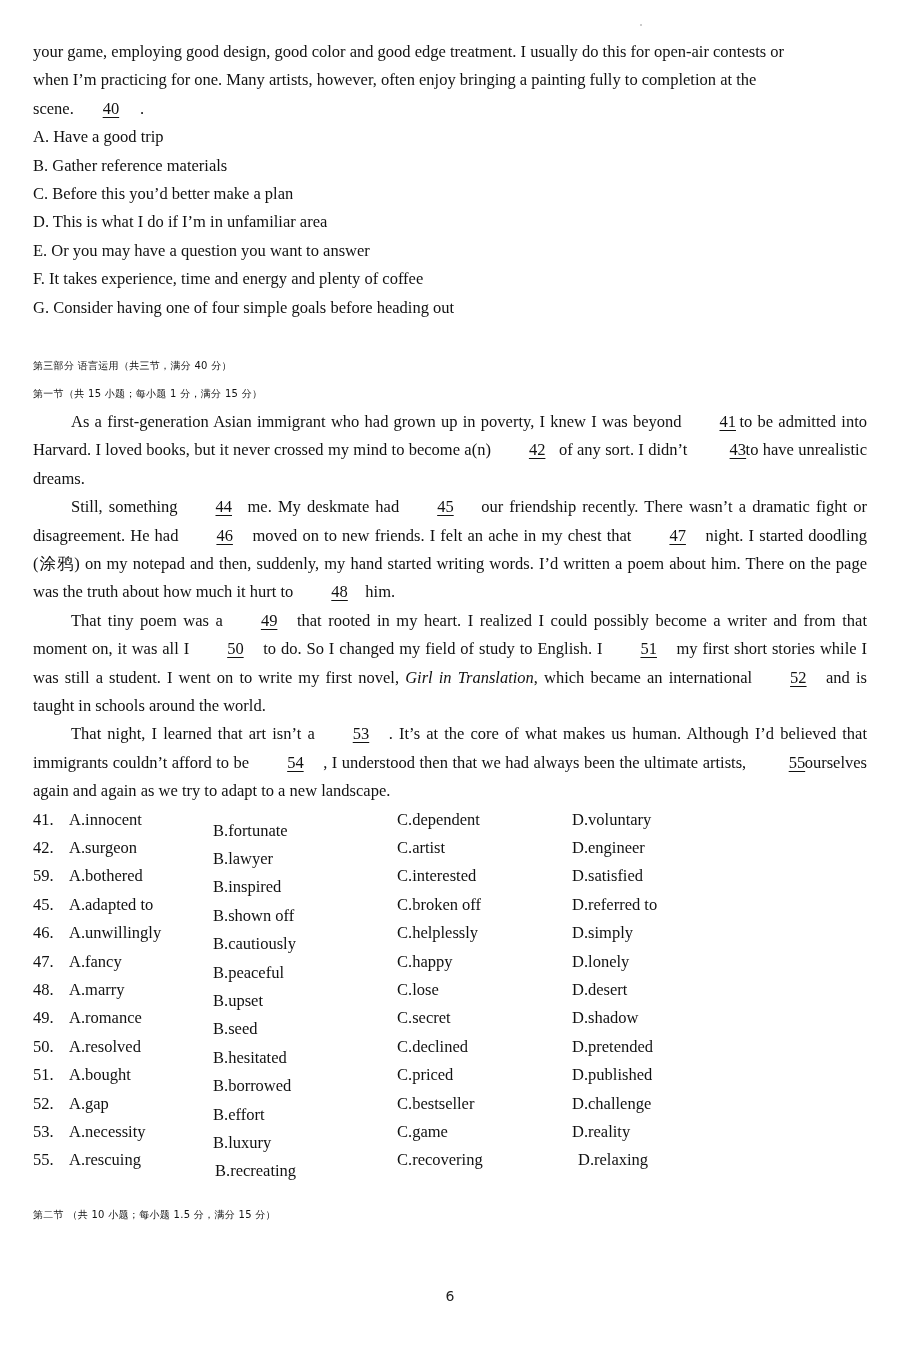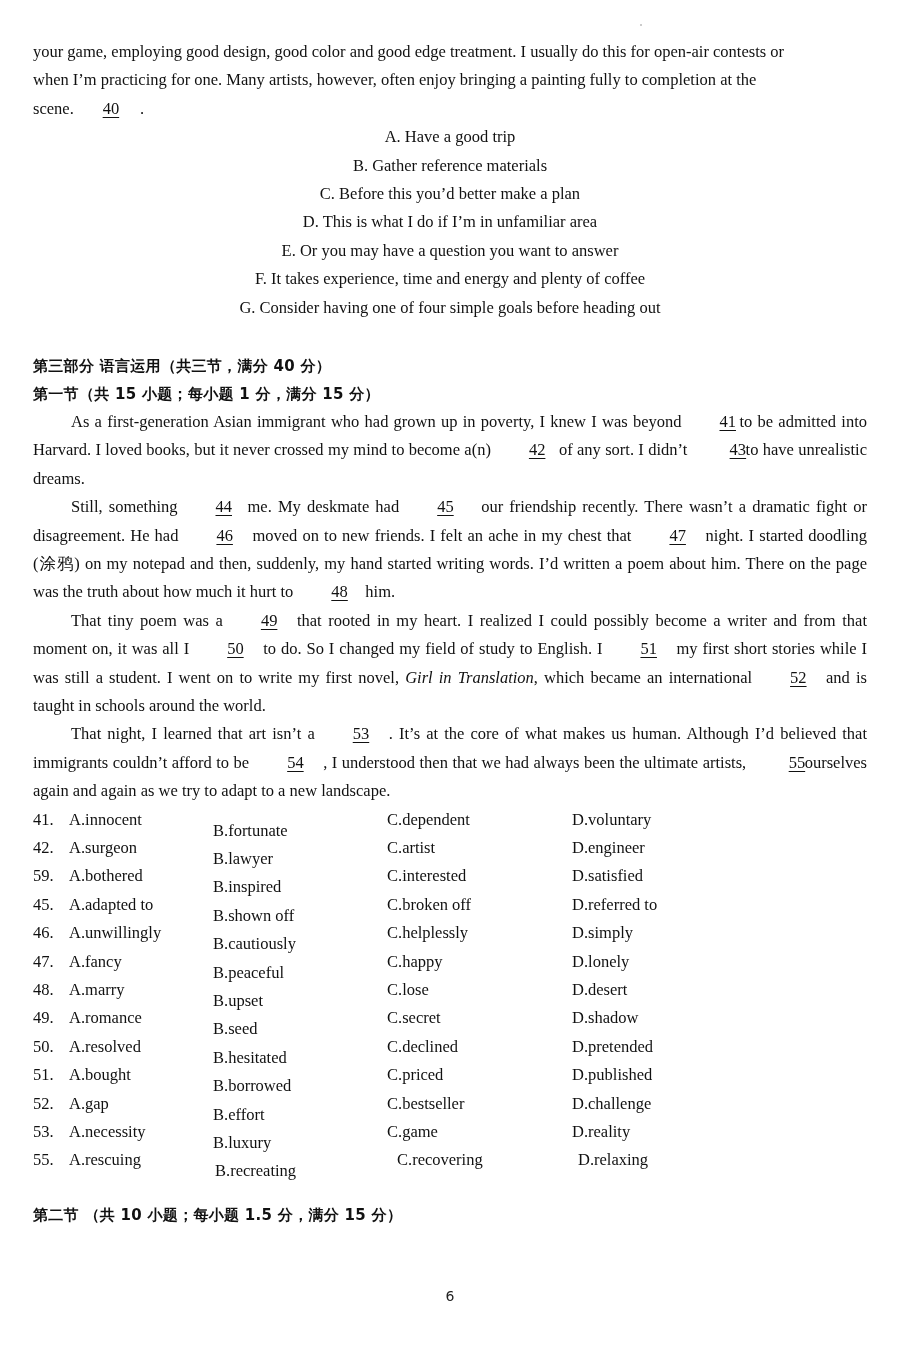--- a/index.html
+++ b/index.html
@@ -32,40 +32,40 @@
       text-align-last: left;
     }
     .para.indent { text-indent: 38px; }
     .blank {
       display: inline-block;
       text-decoration: underline;
       text-underline-offset: 3px;
       white-space: pre;
       text-align: center;
     }
-    .opt-list .line { height: 28.4px; text-align: center; }
+    .opt-list .line { height: 28.4px; }
     .heading {
       font-family: "DejaVu Sans", "Liberation Sans", sans-serif;
-      font-weight: bold;
-      font-size: 15px;
+      font-weight: normal;
+      font-size: 10px;
       line-height: 28px;
       letter-spacing: 0.3px;
     }
     .gap-section { height: 30px; }
     .choice-row {
       position: relative;
       height: 28.4px;
       line-height: 28.4px;
       white-space: nowrap;
     }
     .choice-row span { position: absolute; top: 0; }
     .c-num { left: 0; }
     .c-a { left: 36px; }
     .c-b { left: 180px; margin-top: 11px; }
-    .c-c { left: 354px; }
+    .c-c { left: 364px; }
     .c-d { left: 539px; }
     .choice-row.shift .c-b { left: 182px; }
     .choice-row.shift .c-c { left: 364px; }
     .choice-row.shift .c-d { left: 545px; }
     .page-number {
       position: absolute;
       left: 0;
       width: 900px;
       top: 1288px;
       text-align: center;

